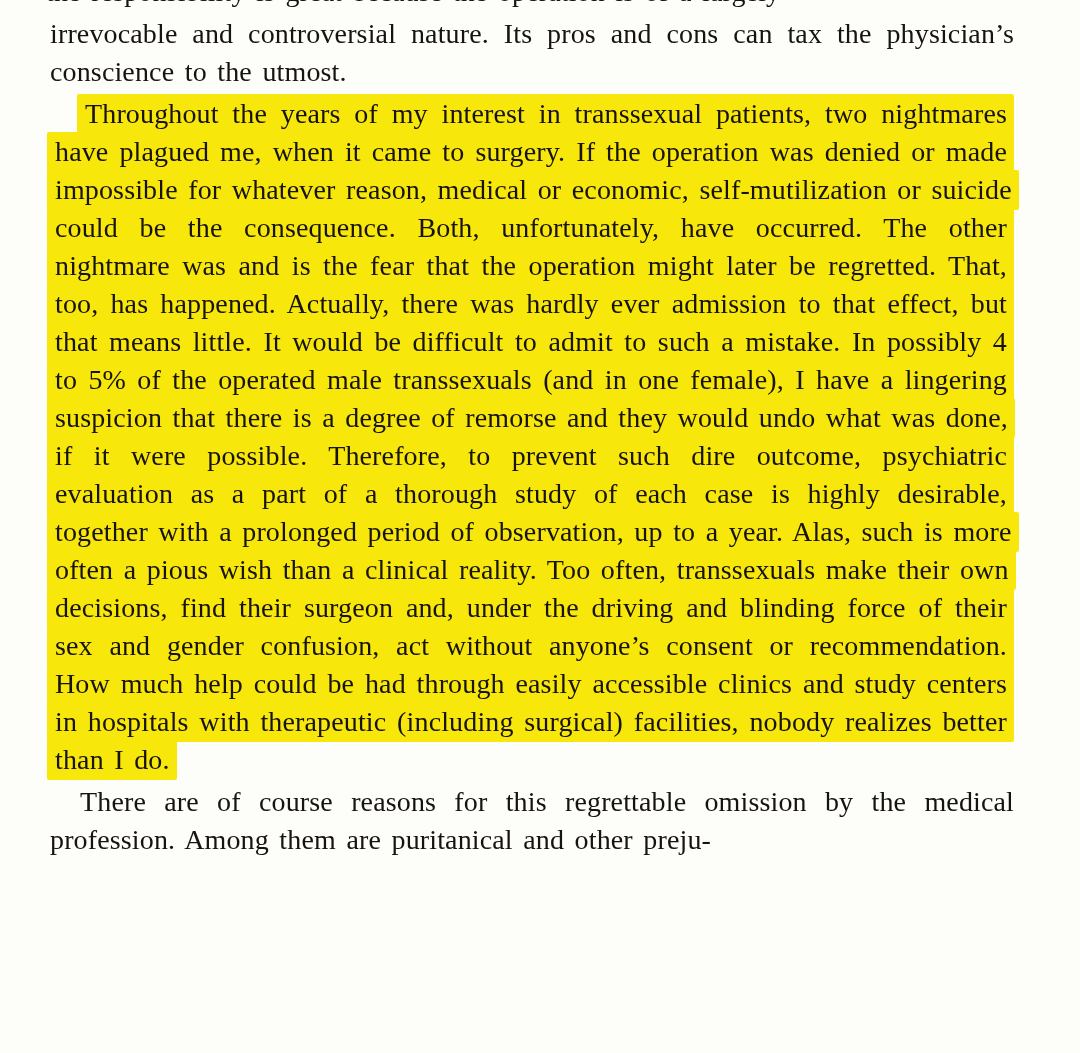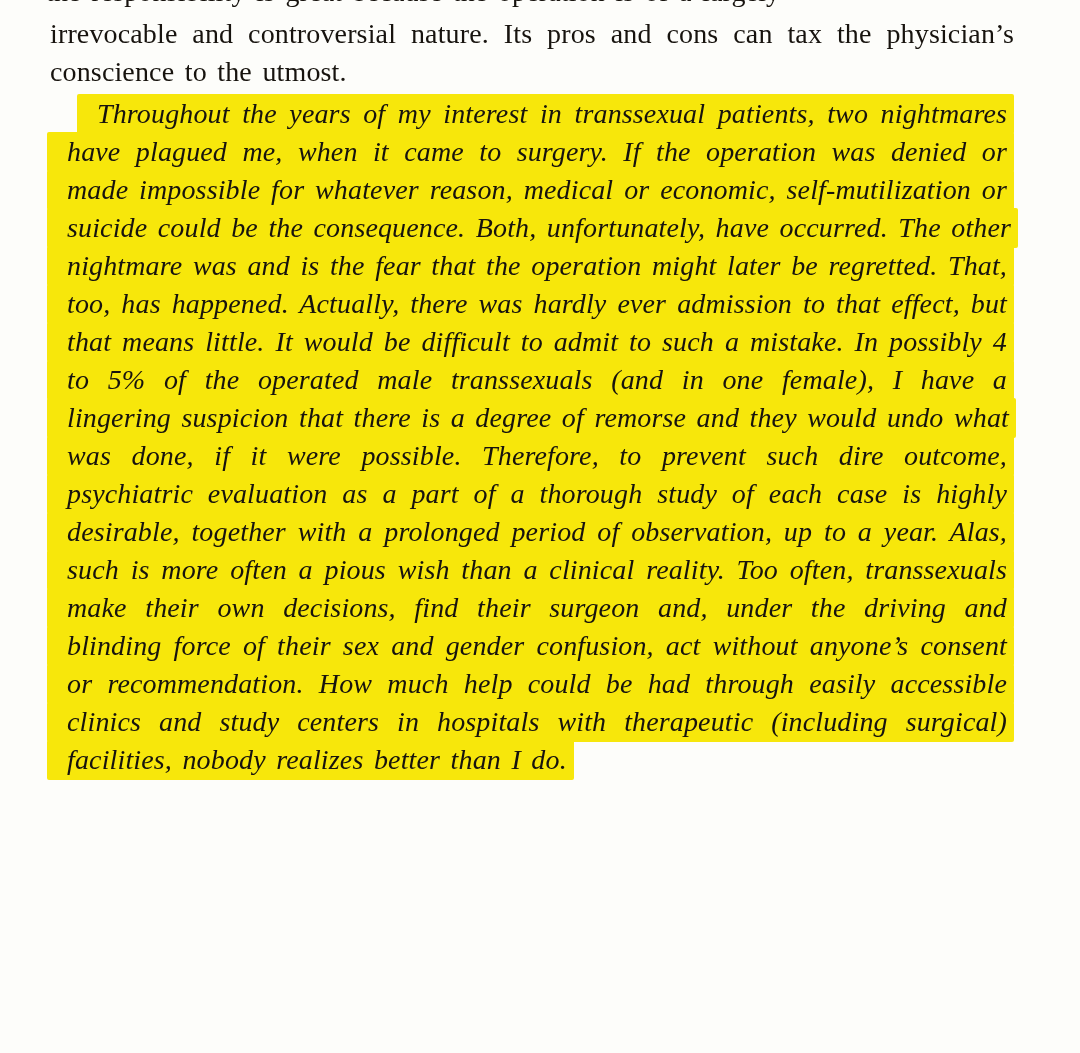--- a/index.html
+++ b/index.html
@@ -41,35 +41,37 @@
   p{
     margin:4px;
   }
   .indent{
     text-indent:30px;
   }
   .hl{
     background:var(--hl);
     box-decoration-break:clone;
     -webkit-box-decoration-break:clone;
-    padding:4px 7px 5px 20px;
+    padding:4px 7px 5px 8px;
     margin-left:-3px;
     border-radius:2px;
-    font-style:italic;
   }
 </style>
 </head>
 <body>
 
 <div class="page">
 
   <div class="clip-line">the responsibility is great because the operation is of a largely</div>
 
   <p>
     <span>irrevocable and controversial nature. Its pros and cons can tax the physician’s conscience to the utmost.</span>
   </p>
 
   <p class="indent">
     <span class="hl">Throughout the years of my interest in transsexual patients, two nightmares have plagued me, when it came to surgery. If the operation was denied or made impossible for whatever reason, medical or economic, self-mutilization or suicide could be the consequence. Both, unfortunately, have occurred. The other nightmare was and is the fear that the operation might later be regretted. That, too, has happened. Actually, there was hardly ever admission to that effect, but that means little. It would be difficult to admit to such a mistake. In possibly 4 to 5% of the operated male transsexuals (and in one female), I have a lingering suspicion that there is a degree of remorse and they would undo what was done, if it were possible. Therefore, to prevent such dire outcome, psychiatric evaluation as a part of a thorough study of each case is highly desirable, together with a prolonged period of observation, up to a year. Alas, such is more often a pious wish than a clinical reality. Too often, transsexuals make their own decisions, find their surgeon and, under the driving and blinding force of their sex and gender confusion, act without anyone’s consent or recommendation. How much help could be had through easily accessible clinics and study centers in hospitals with therapeutic (including surgical) facilities, nobody realizes better than I do.</span>
   </p>
 
+  <p class="indent">
+    <span>There are of course reasons for this regrettable omission by the medical profession. Among them are puritanical and other preju-</span>
+  </p>
 
 </div>
 
 </body></html>

